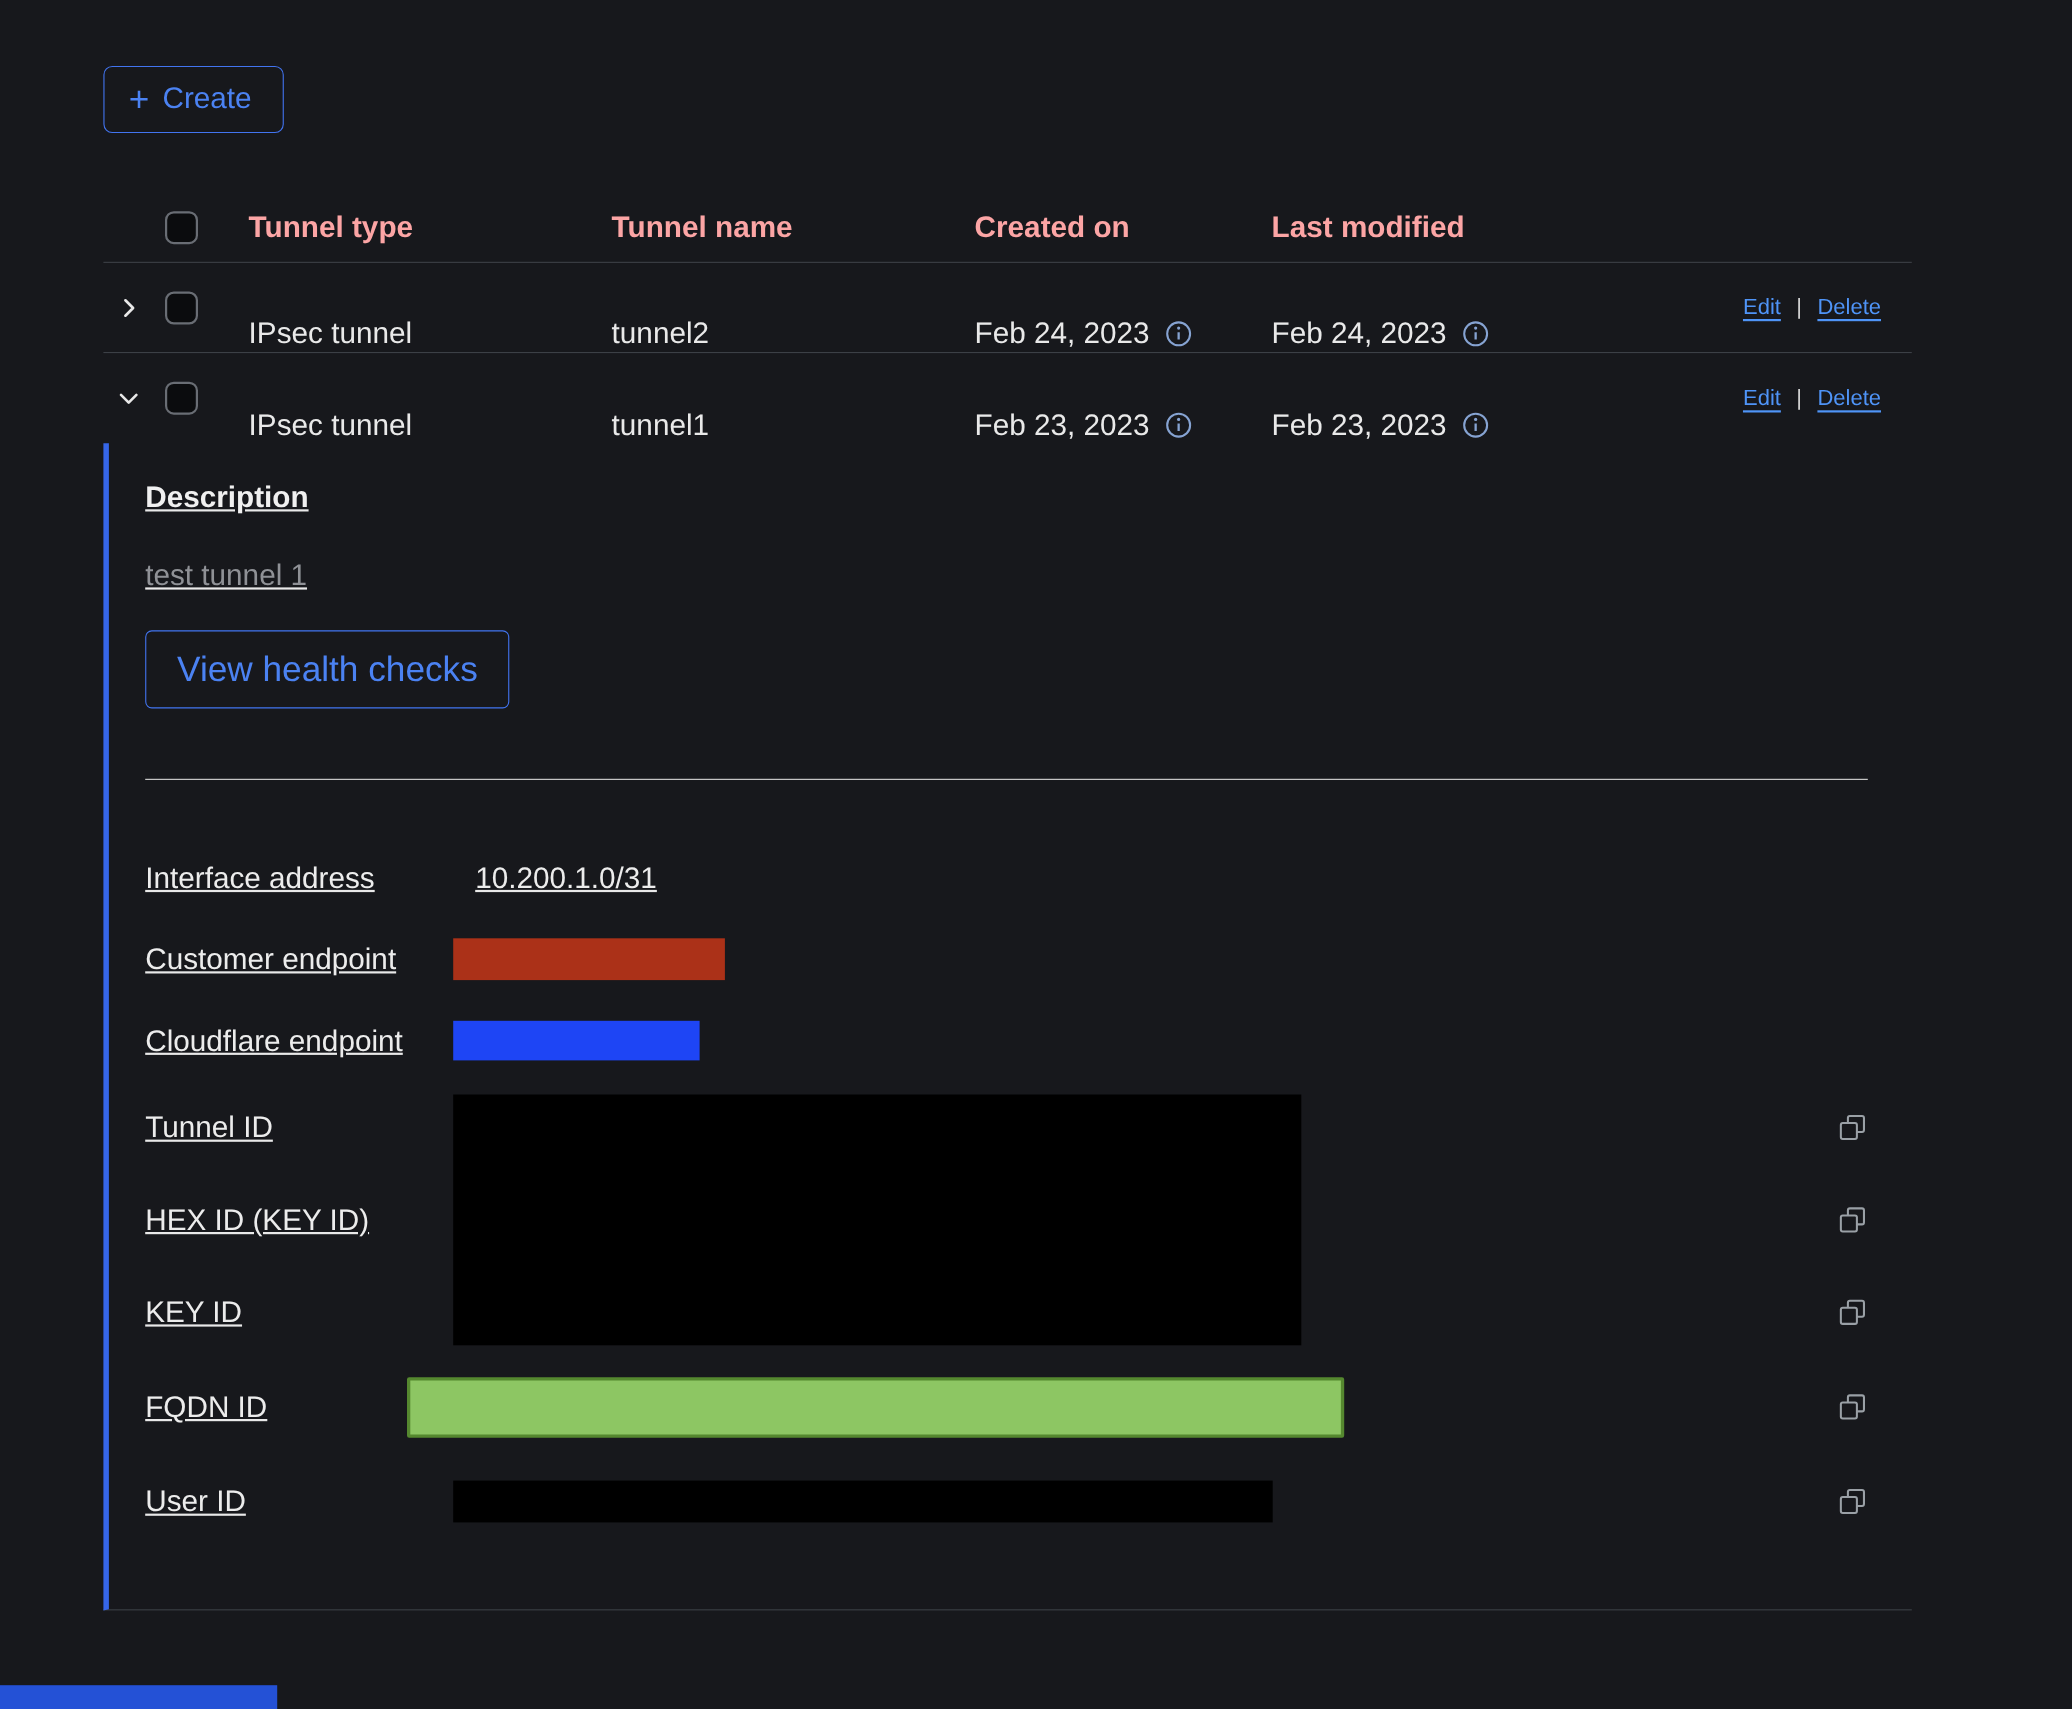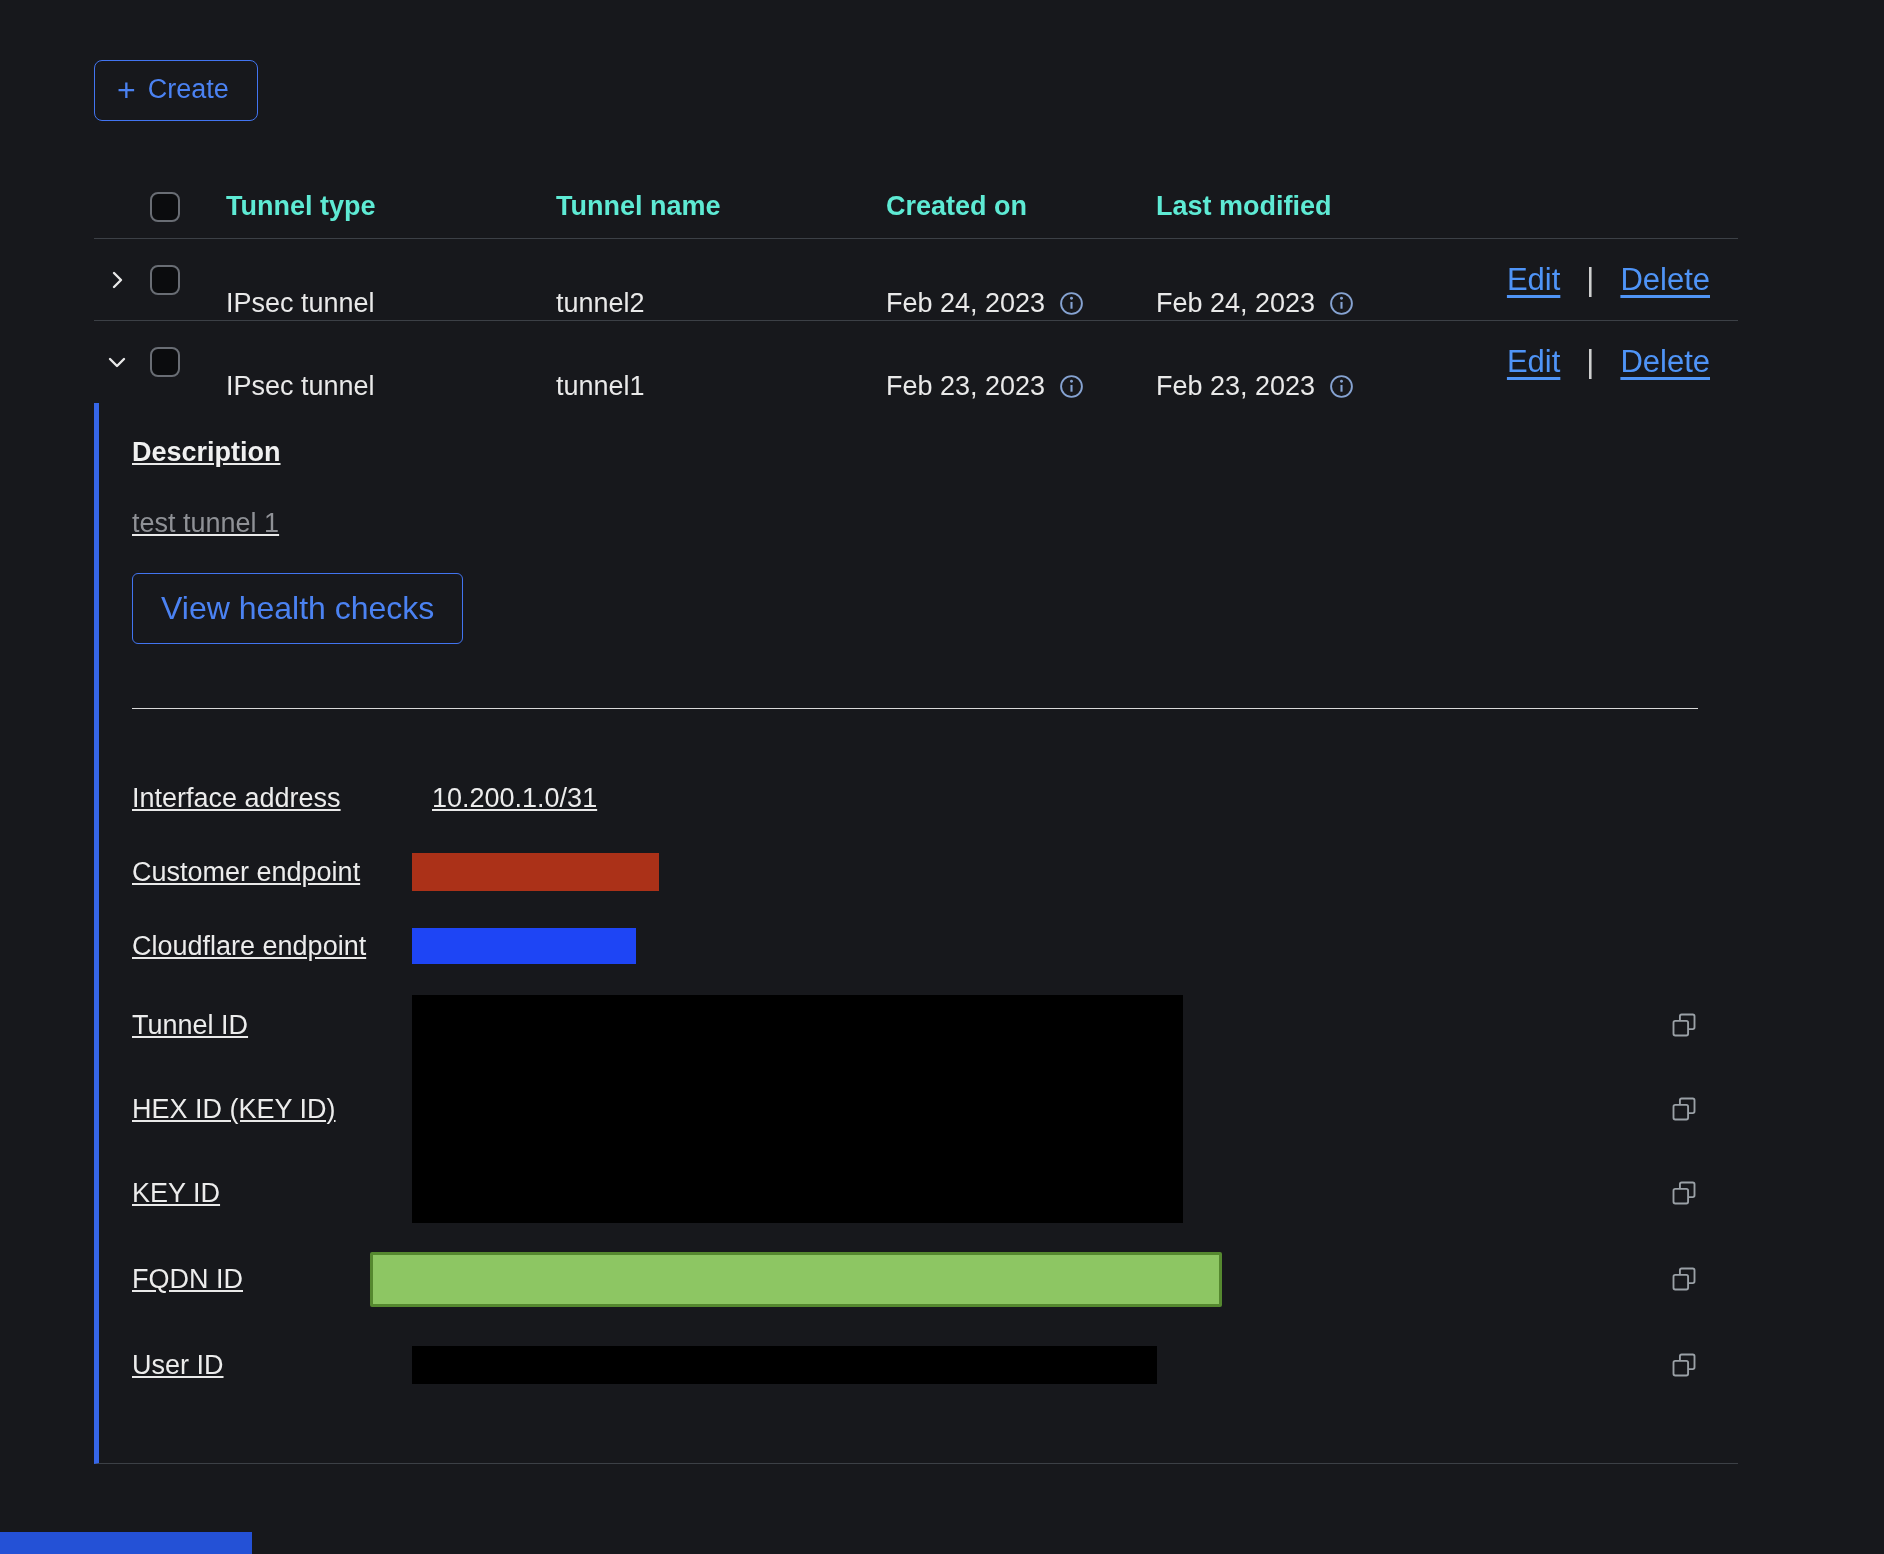--- a/index.html
+++ b/index.html
@@ -28,31 +28,31 @@
   
   .table { width:1644px; }
   .trow {
     display:grid;
     grid-template-columns:46px 56px 330px 330px 270px 290px 1fr;
     align-items:center;
   }
   .trow.header { height:64px; border-bottom:1px solid #3c4046; }
   .trow.data { height:82px; }
   .trow.data.bordered { border-bottom:1px solid #3c4046; }
-  .th { font-weight:700; font-size:27px; color:#5eead4; padding-left:30px; }
+  .th { font-weight:700; font-size:27px; color:#fca5a5; padding-left:30px; }
   .td { font-size:27px; color:#e9e9e9; padding-left:30px; display:flex; align-items:center; gap:14px;margin-top:48px; }
   .cell-chevron { display:flex; justify-content:center; align-items:center; }
   .cell-check { display:flex; align-items:center; padding-left:10px; }
   .checkbox {
     width:30px; height:30px; border-radius:8px;
     border:2px solid #696d74; background:#0b0c0e; display:inline-block; cursor:pointer;
   }
   .chev-btn { background:none; border:none; padding:0; cursor:pointer; display:flex; }
   .info-icon { color:#86a3d2; display:inline-flex; cursor:pointer; }
-  .actions { display:flex; justify-content:flex-end; align-items:center; padding-right:28px; gap:26px; font-size:31px; }
+  .actions { display:flex; justify-content:flex-end; align-items:center; padding-right:28px; gap:14px; font-size:20px; }
   a.link { color:#4f94f7; text-decoration:underline; text-underline-offset:5px; cursor:pointer; }
   .pipe { color:#cfcfcf; }
 
   
   .detail {
     border-left:5px solid #3666e8;
     border-bottom:1px solid #3c4046;
     padding:34px 40px 56px 33px;
     width:1644px;
     text-decoration:underline;

